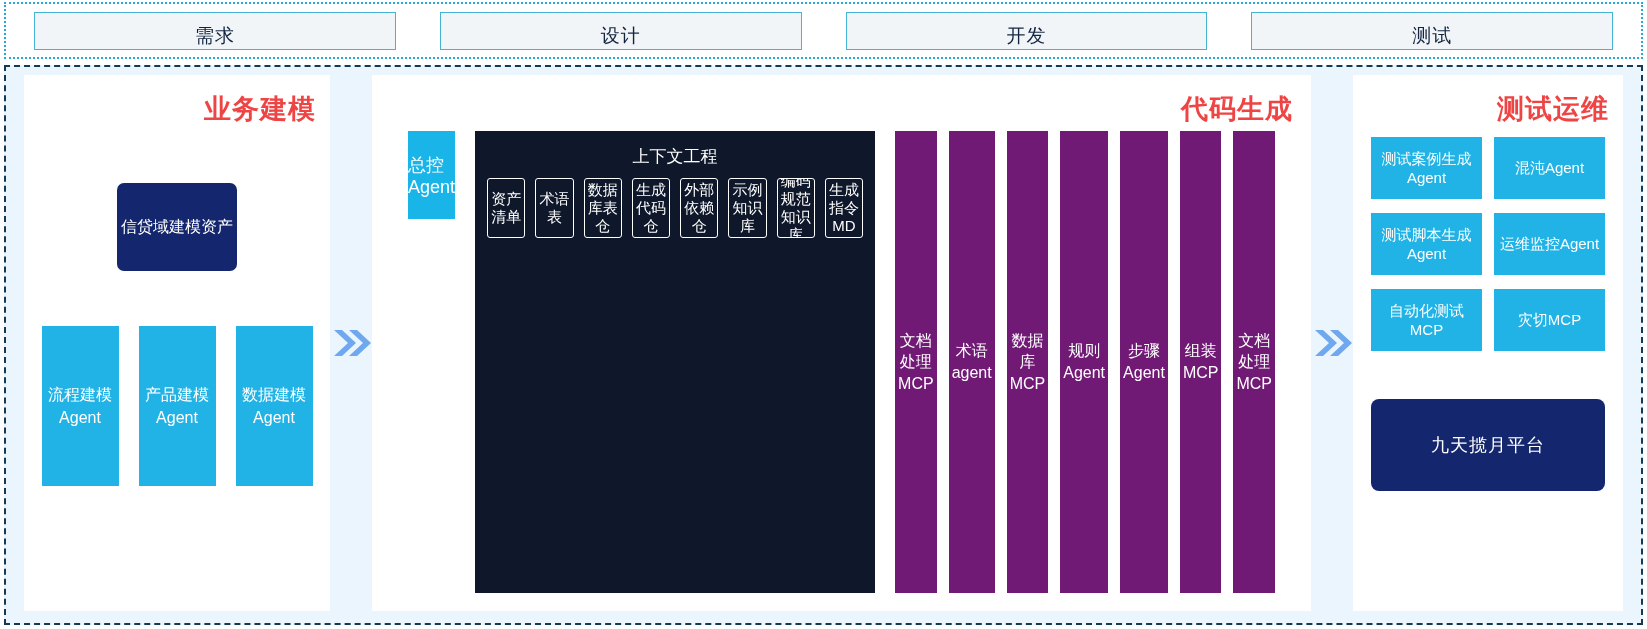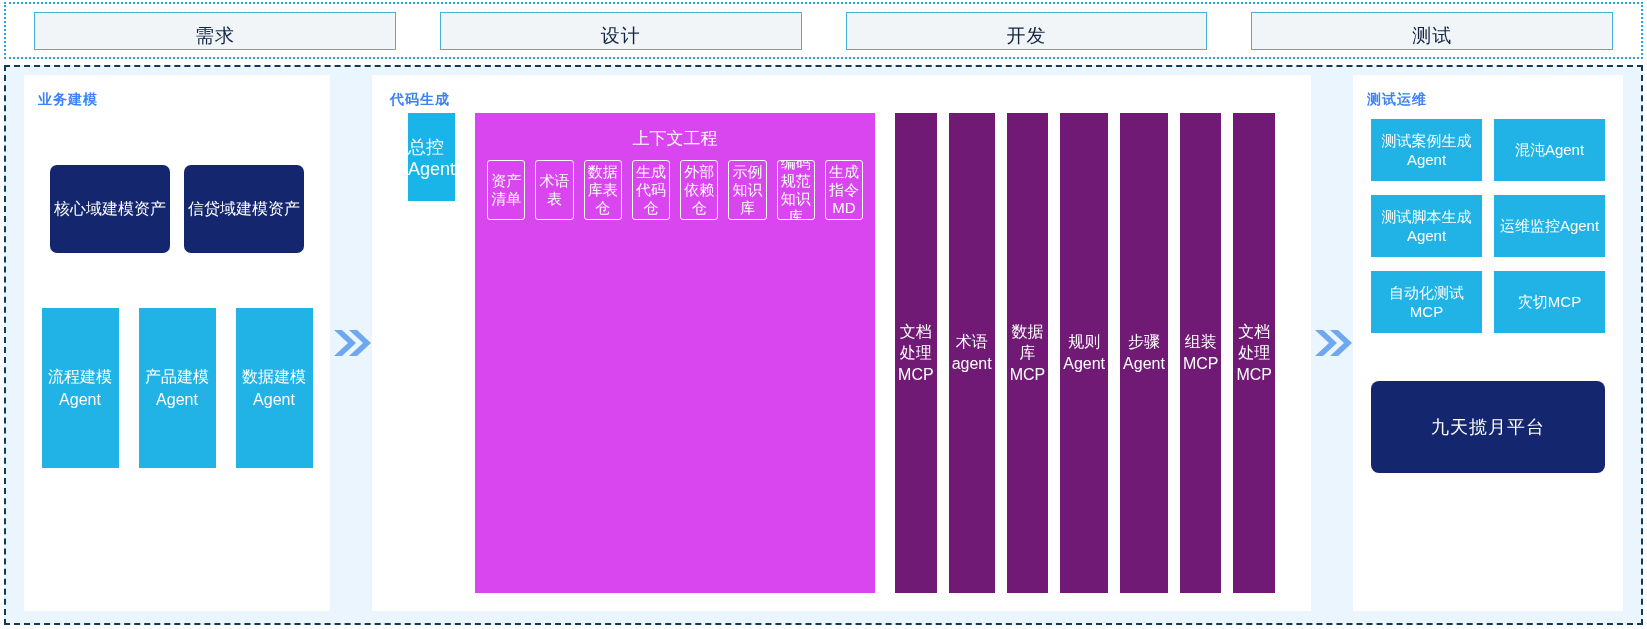--- a/index.html
+++ b/index.html
@@ -61,24 +61,24 @@
     gap: 0;
   }
 
   .panel {
     background: #ffffff;
     display: flex;
     flex-direction: column;
     padding: 10px 14px 14px 14px;
   }
   .panel-title {
-    text-align: left;
-    font-size: 14px;
+    text-align: right;
+    font-size: 27px;
     font-weight: bold;
-    color: #3b82f6;
+    color: #ef4444;
     letter-spacing: 1px;
     padding: 6px 0 4px 0;
   }
 
   
   .chev {
     width: 62px;
     display: flex;
     align-items: center;
     justify-content: center;
@@ -155,21 +155,21 @@
   .master-agent {
     height: 88px;
     background: #1ab5e8;
     color: #ffffff;
     font-size: 18px;
     display: flex;
     align-items: center;
     justify-content: center;
   }
   .context-block {
-    background: #d946ef;
+    background: #0f172a;
     padding: 10px 12px 16px 12px;
     display: flex;
     flex-direction: column;
     gap: 8px;
   }
   .context-title {
     text-align: center;
     color: #ffffff;
     font-size: 17px;
     padding: 4px 0 2px 0;
@@ -270,23 +270,20 @@
     </div>
   </div>
 
   <div class="main-outer">
 
     <div class="panel panel-left">
       <div class="panel-title">业务建模</div>
       <div class="left-body">
         <div class="asset-row">
           <div class="asset-box">
-              <span>核心域建模资产</span>
-            </div>
-          <div class="asset-box">
               <span>信贷域建模资产</span>
             </div>
         </div>
         <div class="model-row">
           <div class="model-box">
               <span>流程建模Agent</span>
             </div>
           <div class="model-box">
               <span>产品建模Agent</span>
             </div>

